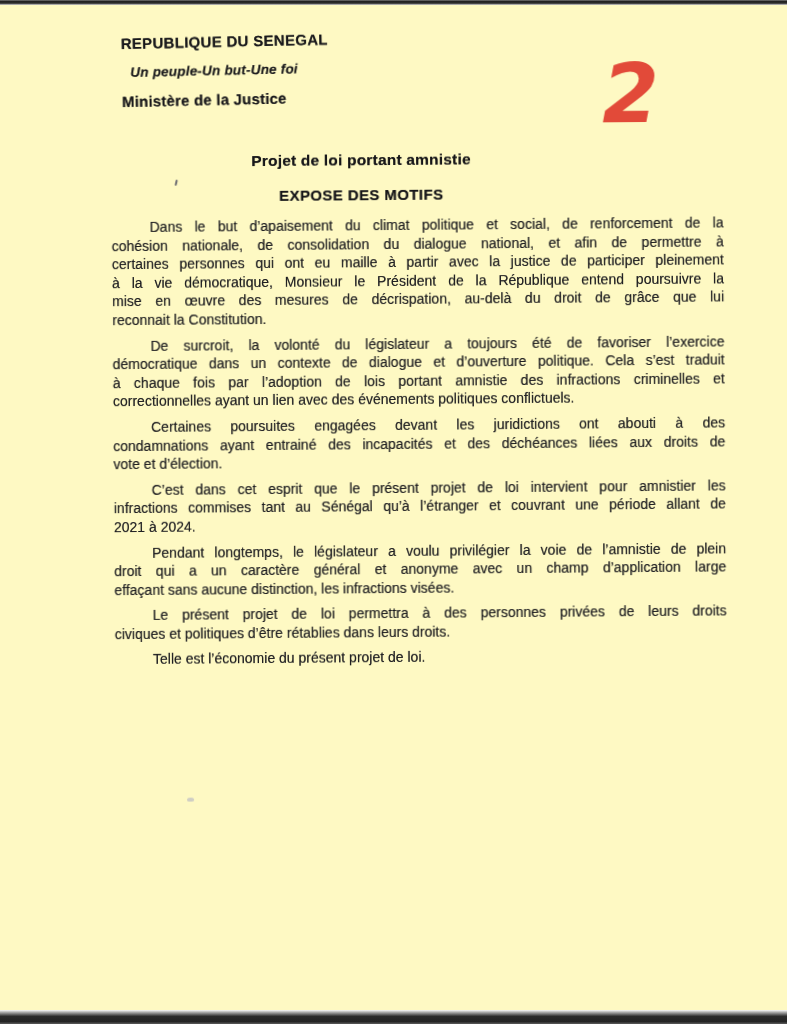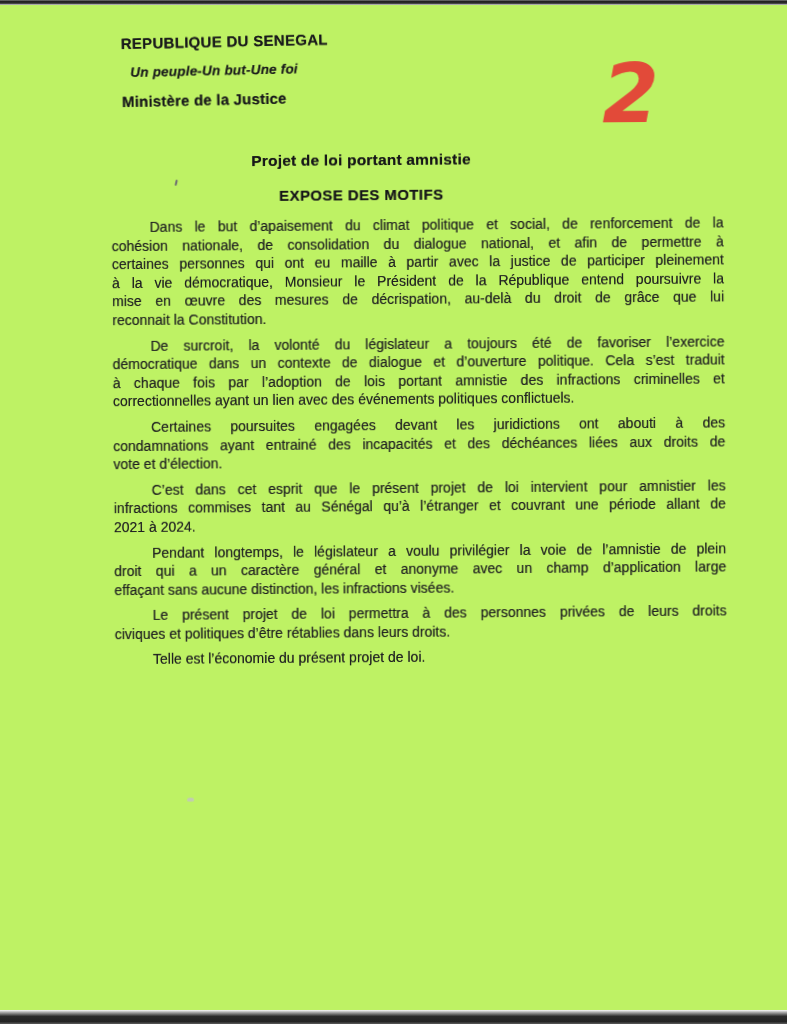--- a/index.html
+++ b/index.html
@@ -17,21 +17,21 @@
     background: linear-gradient(to bottom, #7d7d7d 0%, #222 30%, #2e2e2e 65%, #d9d9d9 100%);
   }
   .edge-bottom {
     position: absolute;
     left: 0; top: 1010px; width: 787px; height: 14px;
     background: linear-gradient(to bottom, #fdfdfd 0%, #a5a5a5 18%, #2c2c2c 45%, #242424 82%, #5c5c5c 100%);
   }
   .sheet {
     position: absolute;
     left: 0; top: 5px; width: 787px; height: 1005px;
-    background: #bef264;
+    background: #fef9c3;
   }
   .tilt {
     position: absolute;
     left: 0; top: 0; width: 100%; height: 100%;
     transform: rotate(-0.45deg);
     transform-origin: 50% 40%;
     filter: blur(0.2px);
   }
   .doc-header {
     position: absolute;

